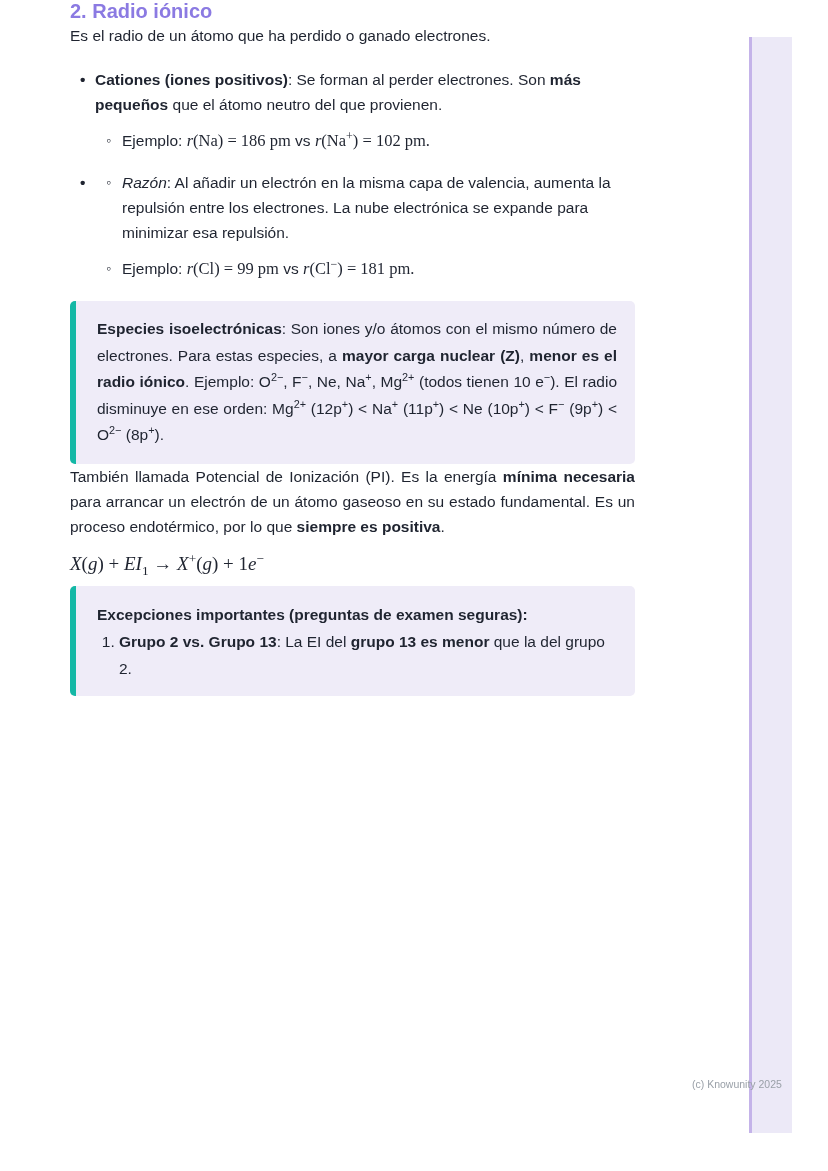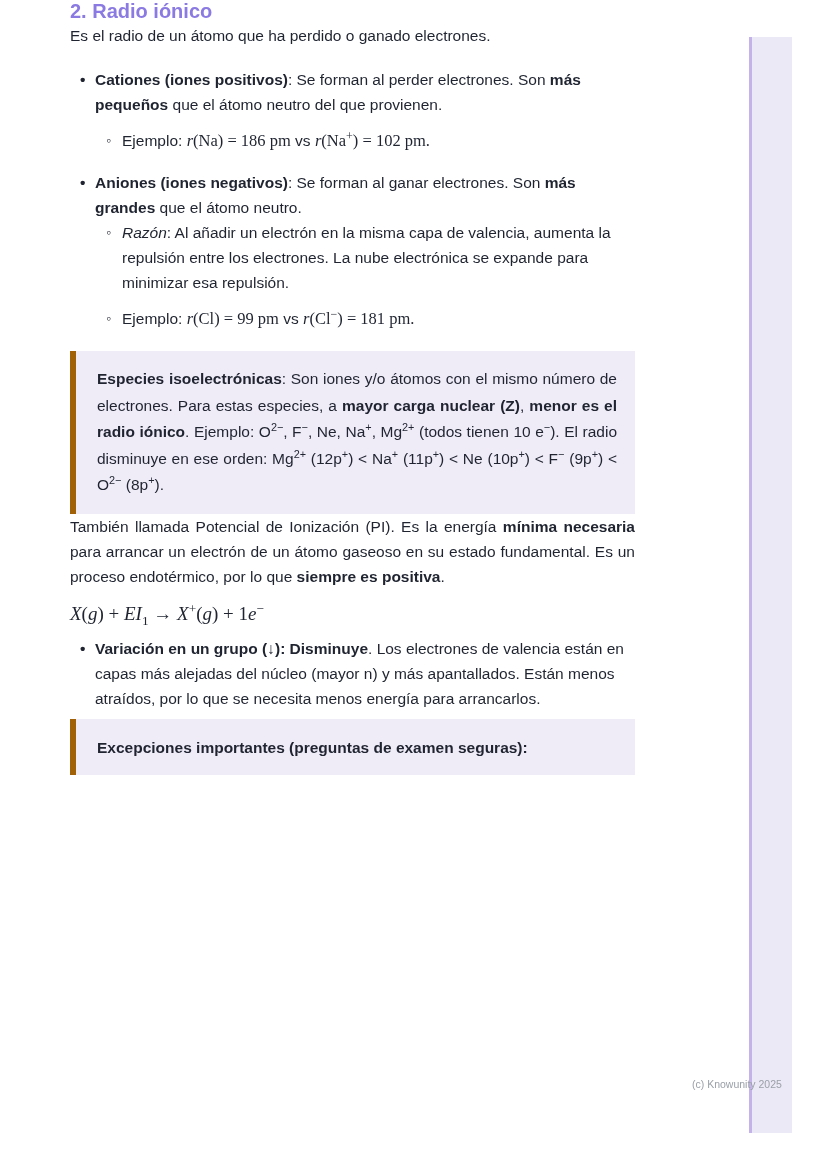--- a/index.html
+++ b/index.html
@@ -39,22 +39,22 @@
   ul.blt > li::before{content:"\2022";position:absolute;left:-15px;top:0;font-weight:700;}
   ul.sub{list-style:none;margin:0;padding:0 0 0 27px;}
   ul.sub > li{position:relative;}
   ul.sub > li.ej{margin-top:11px;}
   ul.sub > li::before{content:"\25E6";position:absolute;left:-16px;top:0;font-size:14px;}
 
   
   .callout{
     margin-top:20px;
     background:#efecf8;
-    border-left:6px solid #a16207;
-    border-radius:0;
+    border-left:6px solid #14b8a6;
+    border-radius:5px;
     padding:15px 18px 15px 21px;
     font-size:15.5px;line-height:26.5px;
   }
   .callout .just{text-align:justify;margin:0;}
   .callout-2{margin-top:8px;padding-bottom:14px;line-height:27px;}
   .callout-2 p{margin:0;}
   .callout-2 ol{margin:0;padding:0 0 0 22px;}
 
   .formula{margin:13px 0 0 0;font-family:"Liberation Serif",serif;font-size:19px;line-height:24px;}
 
@@ -84,42 +84,43 @@
     <p class="body intro-radio"><span>Es el radio de un átomo que ha perdido o ganado electrones.</span></p>
 
     <ul class="blt">
       <li>
         <span><span class="b">Cationes (iones positivos)</span><span>: Se forman al perder electrones. Son </span><span class="b">más pequeños</span><span> que el átomo neutro del que provienen.</span></span>
         <ul class="sub">
           <li class="ej"><span>Ejemplo: </span><span class="i sf">r</span><span class="sf">(Na) = 186 pm</span><span> vs </span><span class="i sf">r</span><span class="sf">(Na</span><sup class="sf">+</sup><span class="sf">) = 102 pm.</span></li>
         </ul>
       </li>
       <li>
-        <span><span class="b">Aniones (iones negativos)</span><span>: Se forman al ganar electrones. Son </span><span class="b">más grandes</span><span> que el átomo neutro.</span></span>
         <ul class="sub">
           <li><span class="i">Razón</span><span>: Al añadir un electrón en la misma capa de valencia, aumenta la repulsión entre los electrones. La nube electrónica se expande para minimizar esa repulsión.</span></li>
           <li class="ej"><span>Ejemplo: </span><span class="i sf">r</span><span class="sf">(Cl) = 99 pm</span><span> vs </span><span class="i sf">r</span><span class="sf">(Cl</span><sup class="sf">−</sup><span class="sf">) = 181 pm.</span></li>
         </ul>
       </li>
     </ul>
 
     <div class="callout">
       <p class="just"><span class="b">Especies isoelectrónicas</span><span>: Son iones y/o átomos con el mismo número de electrones. Para estas especies, a </span><span class="b">mayor carga nuclear (Z)</span><span>, </span><span class="b">menor es el radio iónico</span><span>. Ejemplo: O</span><sup>2−</sup><span>, F</span><sup>−</sup><span>, Ne, Na</span><sup>+</sup><span>, Mg</span><sup>2+</sup><span> (todos tienen 10 e</span><sup>−</sup><span>). El radio disminuye en ese orden: Mg</span><sup>2+</sup><span> (12p</span><sup>+</sup><span>) &lt; Na</span><sup>+</sup><span> (11p</span><sup>+</sup><span>) &lt; Ne (10p</span><sup>+</sup><span>) &lt; F</span><sup>−</sup><span> (9p</span><sup>+</sup><span>) &lt; O</span><sup>2−</sup><span> (8p</span><sup>+</sup><span>).</span></p>
     </div>
 
 
     <p class="body intro-energia"><span>También llamada Potencial de Ionización (PI). Es la energía </span><span class="b">mínima necesaria</span><span> para arrancar un electrón de un átomo gaseoso en su estado fundamental. Es un proceso endotérmico, por lo que </span><span class="b">siempre es positiva</span><span>.</span></p>
 
     <p class="formula"><span class="i">X</span><span>(</span><span class="i">g</span><span>) + </span><span class="i">EI</span><sub>1</sub><span> → </span><span class="i">X</span><sup>+</sup><span>(</span><span class="i">g</span><span>) + 1</span><span class="i">e</span><sup>−</sup></p>
 
     <ul class="blt tight">
-      <li><span class="b">Variación en un grupo (↓): Disminuye</span><span>. Los electrones de valencia están en capas más alejadas del núcleo (mayor n) y más apantallados. Están menos atraídos, por lo que se necesita menos energía para arrancarlos.</span></li>
     </ul>
 
     <div class="callout callout-2">
       <p><span class="b">Excepciones importantes (preguntas de examen seguras):</span></p>
+      <ol>
+        <li><span class="b">Grupo 2 vs. Grupo 13</span><span>: La EI del </span><span class="b">grupo 13 es menor</span><span> que la del grupo 2.</span></li>
+      </ol>
     </div>
 
   </div>
 
   <div class="watermark">(c) Knowunity 2025</div>
 
 </div>
 
 </body></html>

